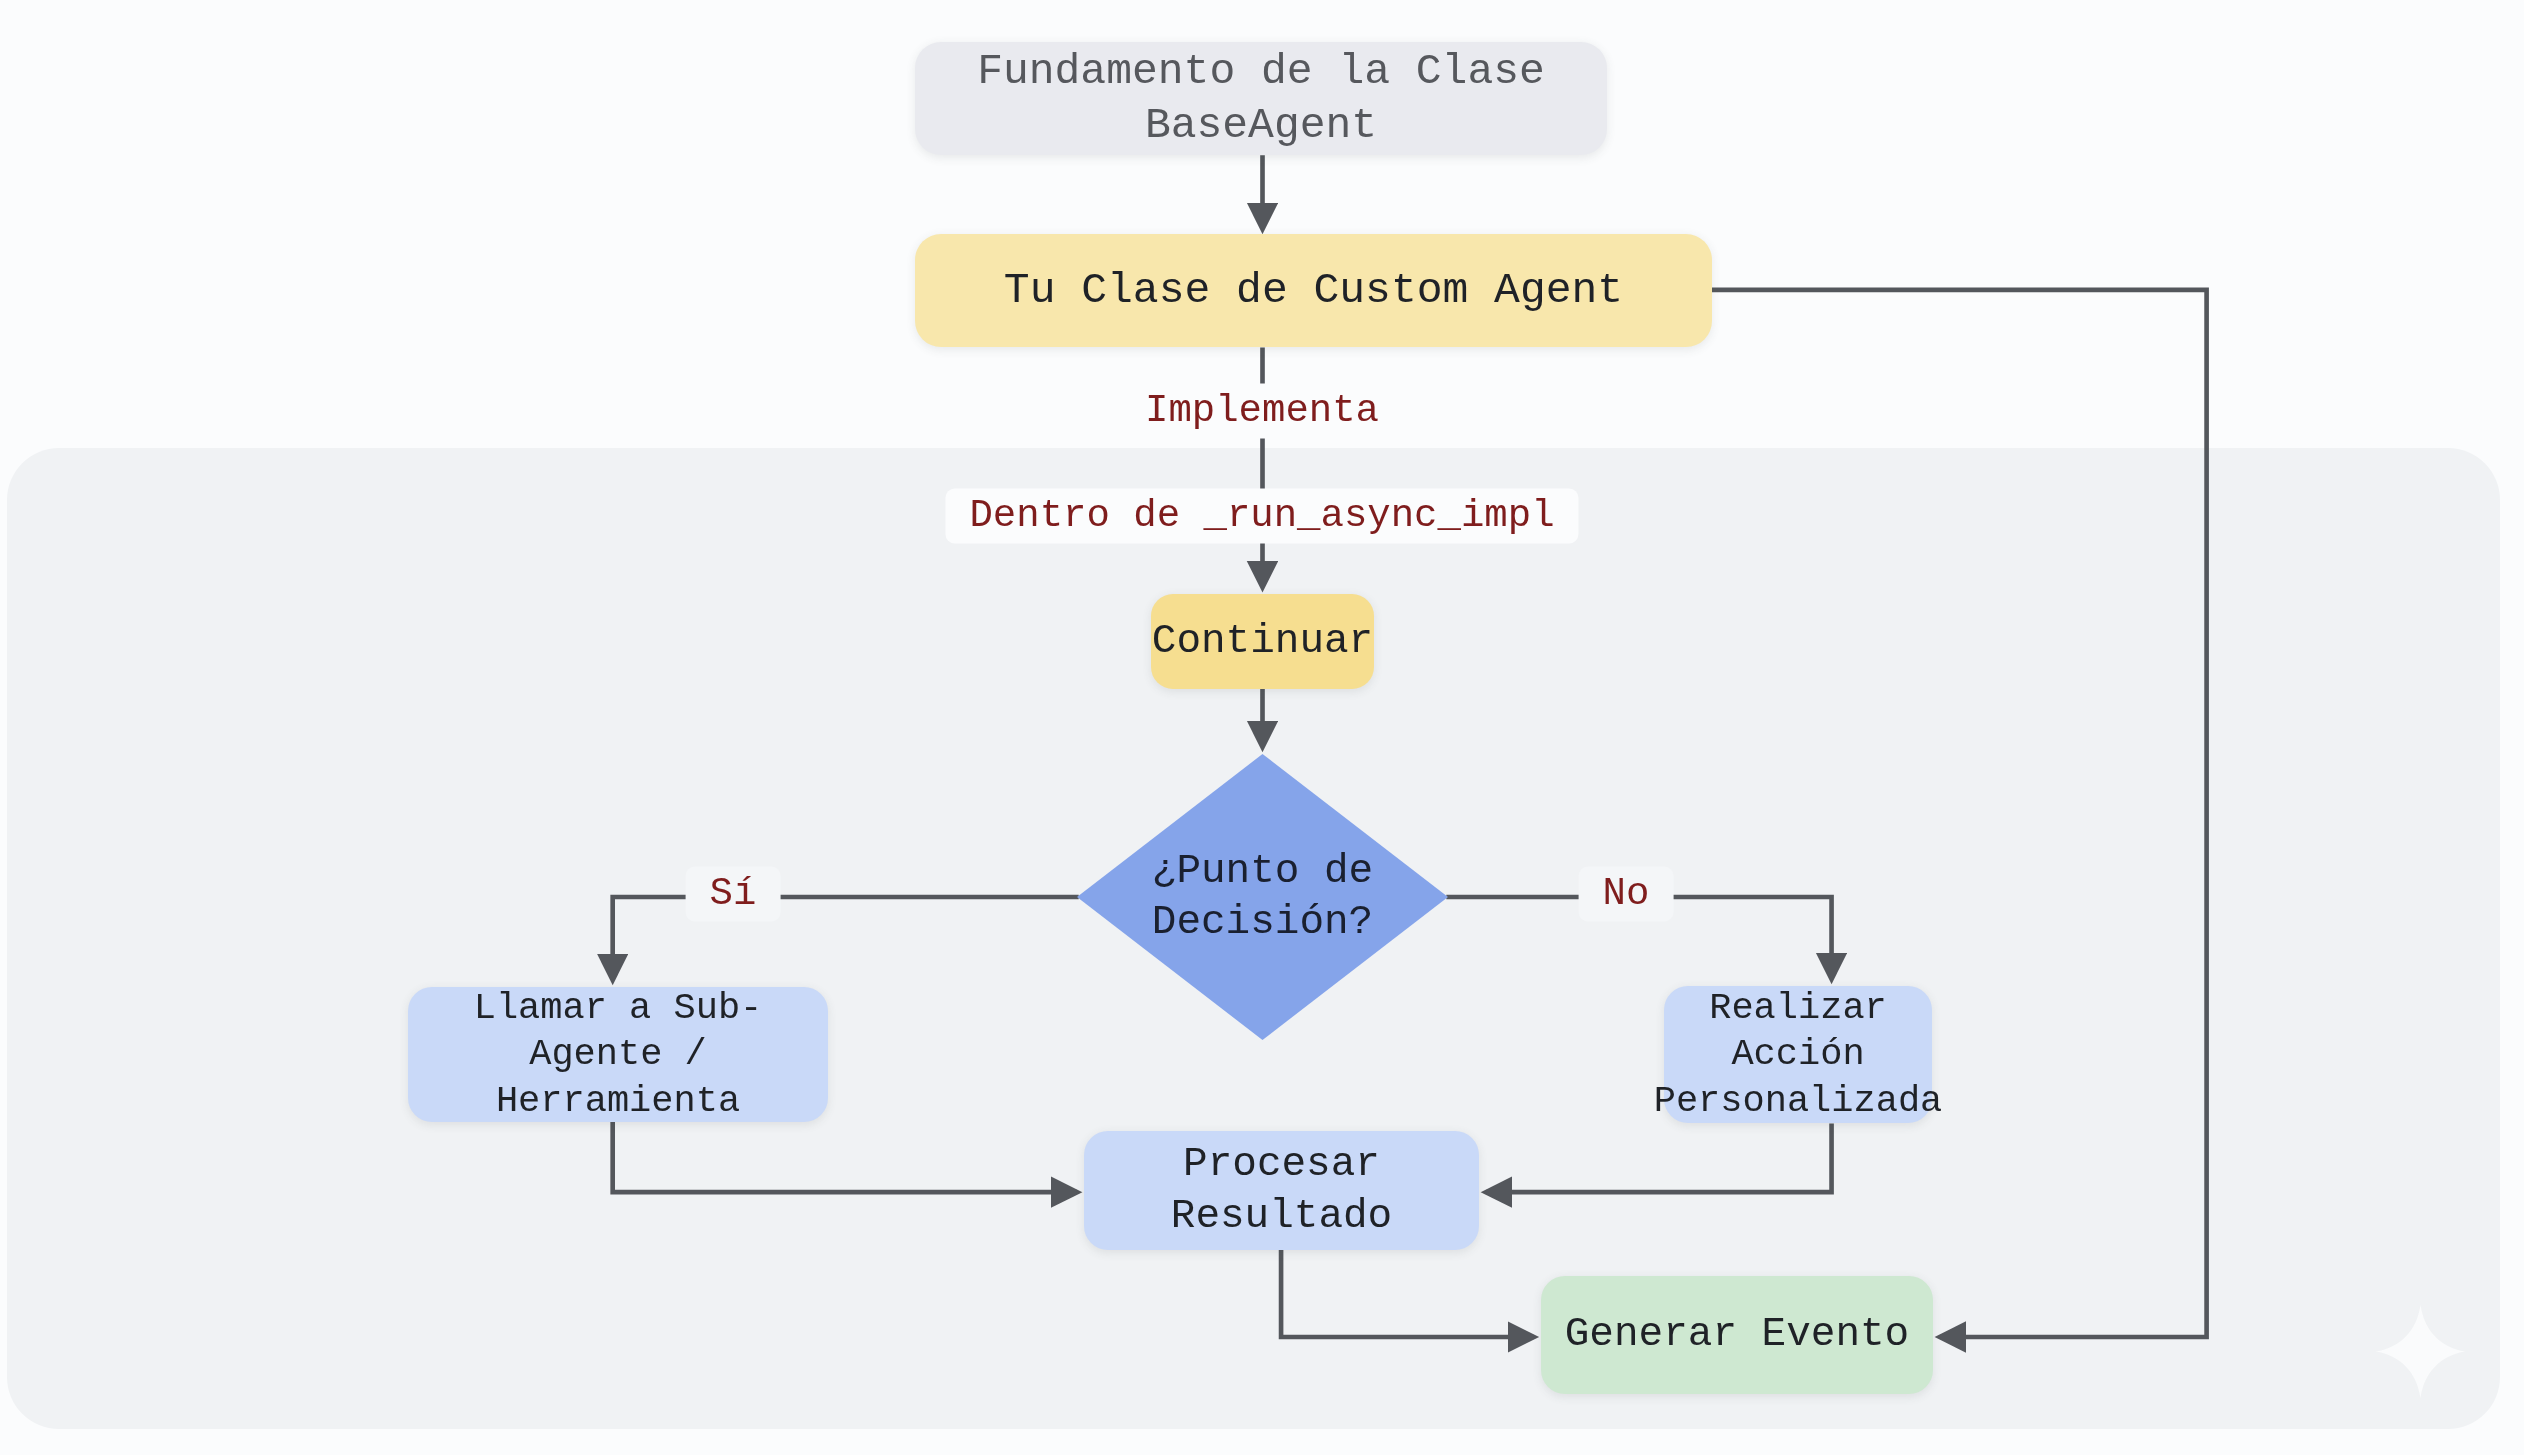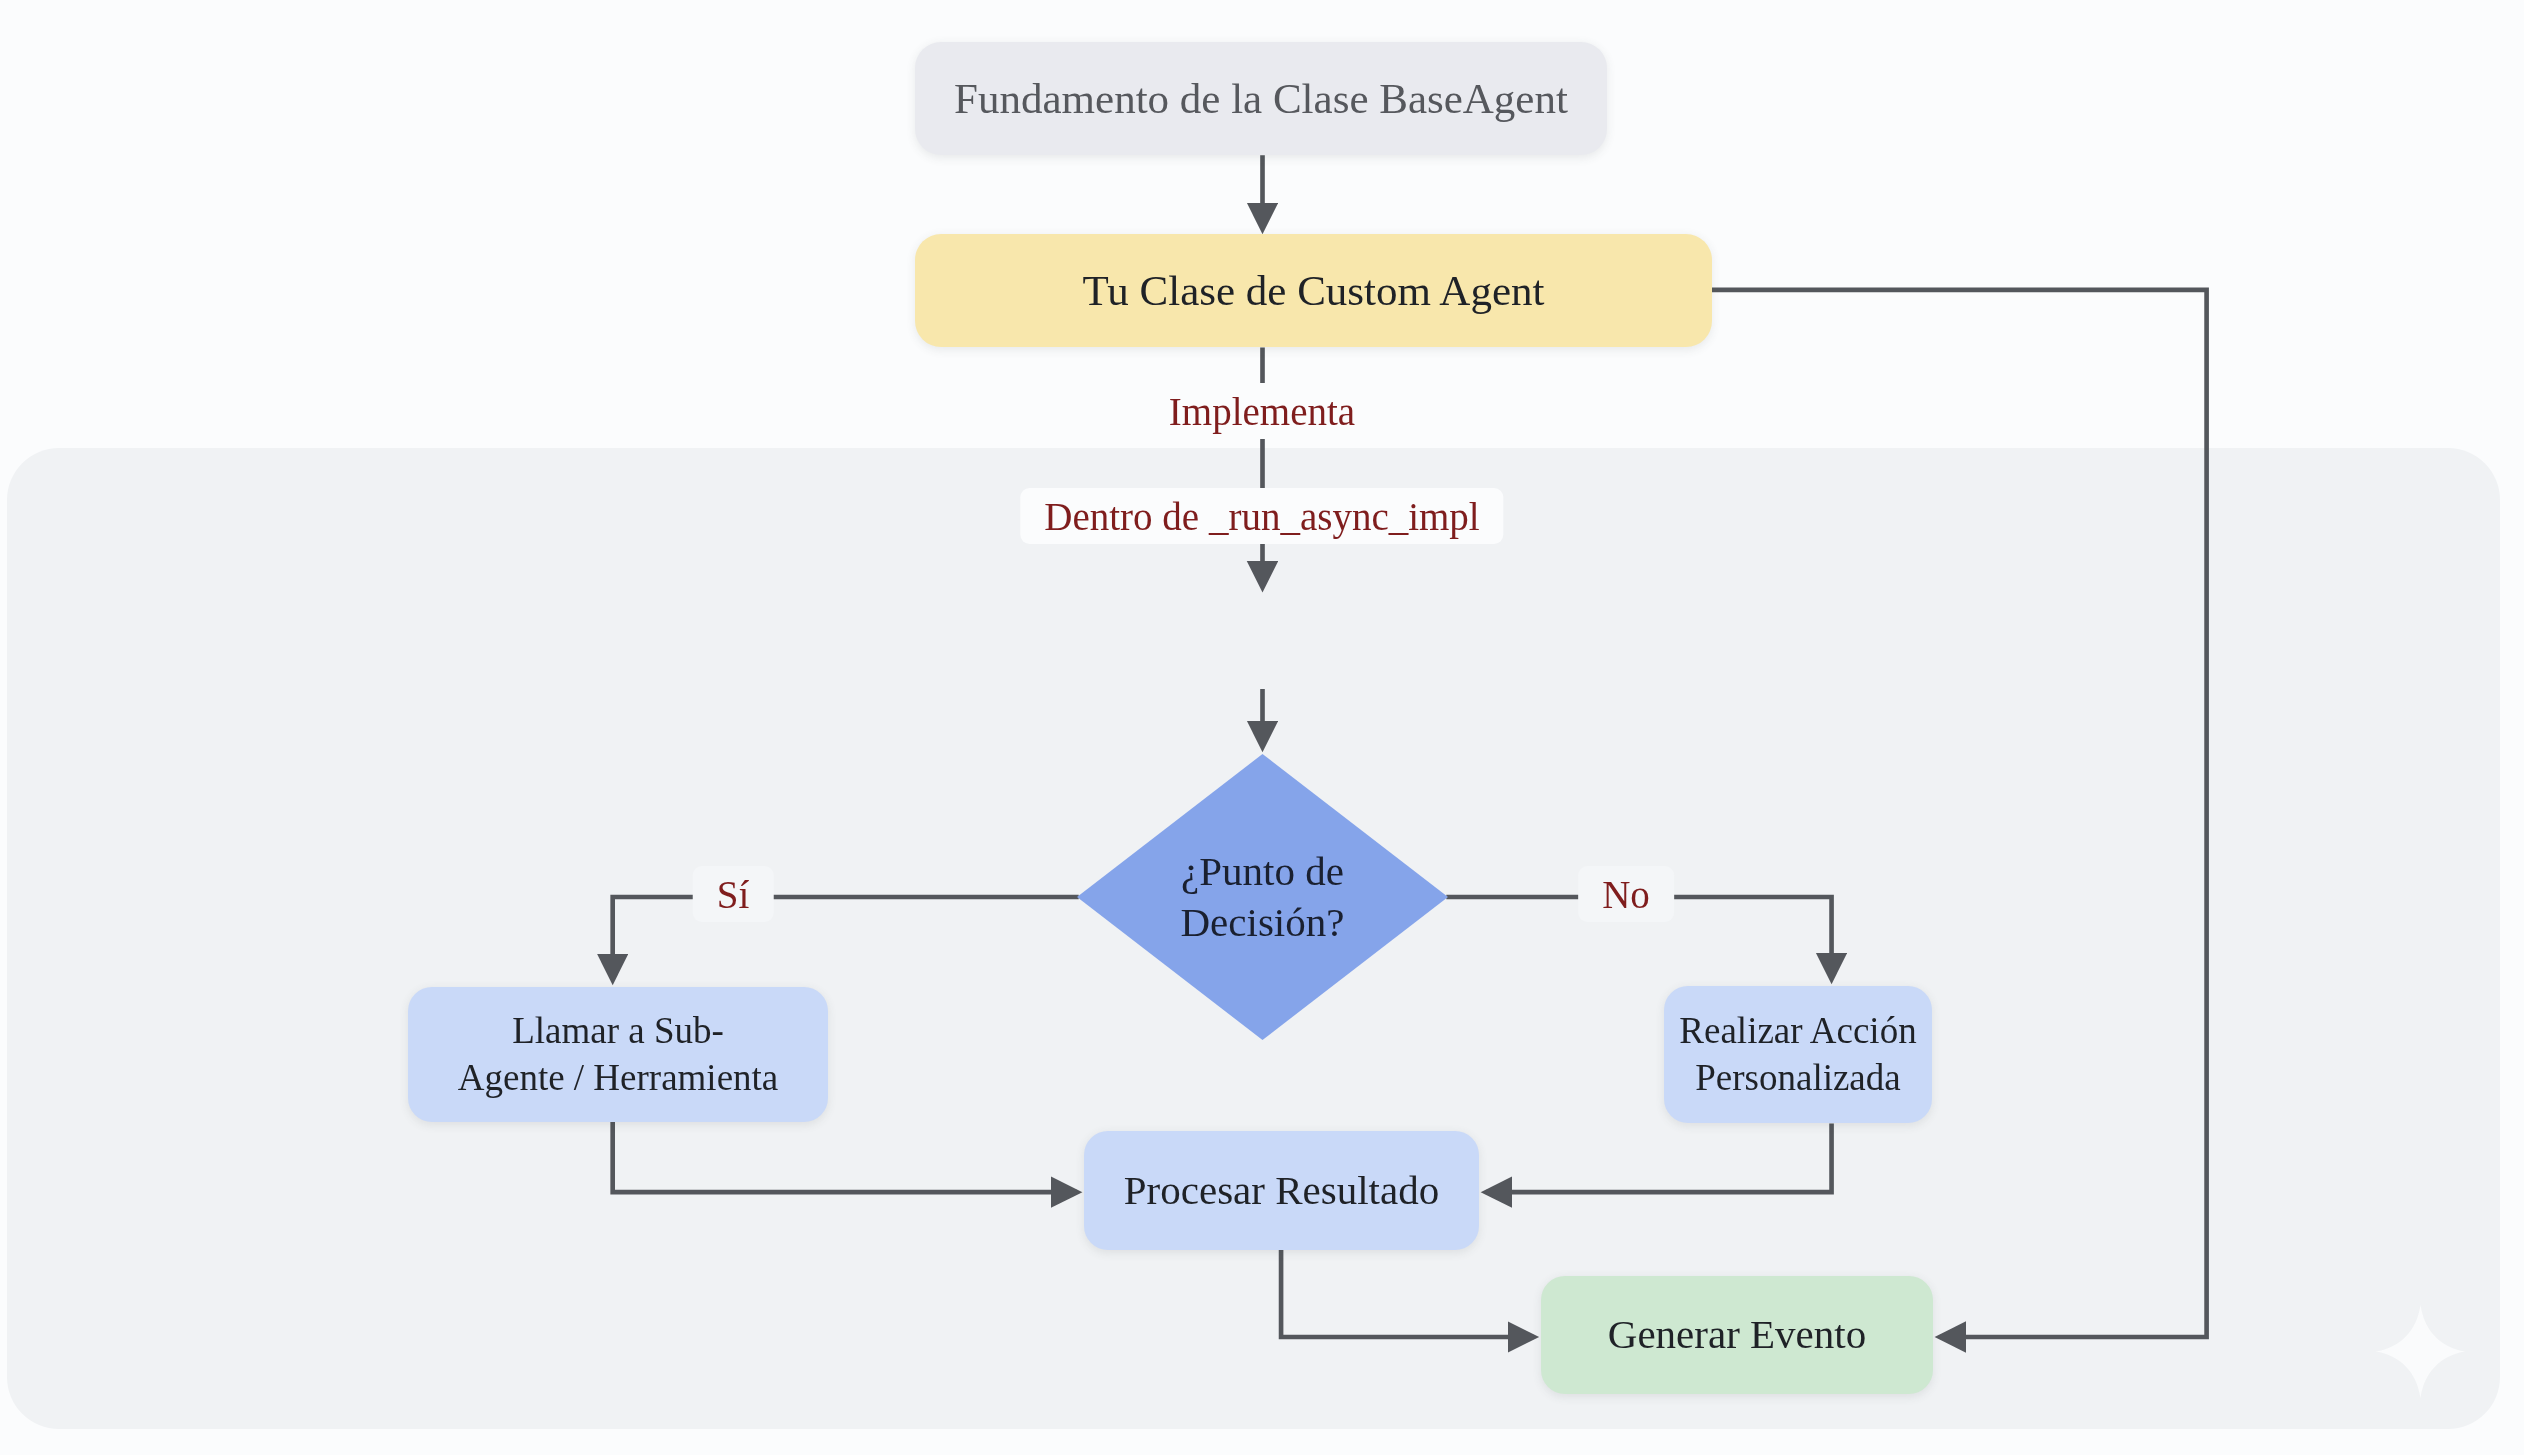--- a/index.html
+++ b/index.html
@@ -1,20 +1,20 @@
 <!DOCTYPE html>
 <html style="font-size:15px"><head>
 <meta charset="utf-8">
 <style>
   html,body{margin:0;padding:0;background:#ffffff;}
   #screen{
     position:relative;
     width:2525px;height:1456px;
     background:#FBFCFD;
-    font-family:Liberation Serif, serif;
+    font-family:Liberation Mono, monospace;
     overflow:hidden;
   }
   .panel{
     position:absolute;
     left:7.4px;top:448px;width:2493px;height:981px;
     background:#F0F2F4;
     border-radius:52px;
   }
   .edges{position:absolute;left:0;top:0;z-index:2;}
   .node{
@@ -103,20 +103,21 @@
   </svg>
 
   <div class="node rect node-base">Fundamento de la Clase BaseAgent</div>
 
   <div class="node rect node-custom">Tu Clase de Custom Agent</div>
 
   <div class="edge-label chip-light" style="left:1262px;top:411px;">Implementa</div>
 
   <div class="edge-label chip-light" style="left:1262px;top:516px;">Dentro de _run_async_impl</div>
 
+  <div class="node node-continuar">Continuar</div>
 
   <div class="node node-decision">¿Punto de
 Decisión?</div>
 
   <div class="edge-label chip-panel" style="left:733px;top:894px;">Sí</div>
 
   <div class="edge-label chip-panel" style="left:1626px;top:894px;">No</div>
 
   <div class="node node-llamar">Llamar a Sub-
 Agente / Herramienta</div>

